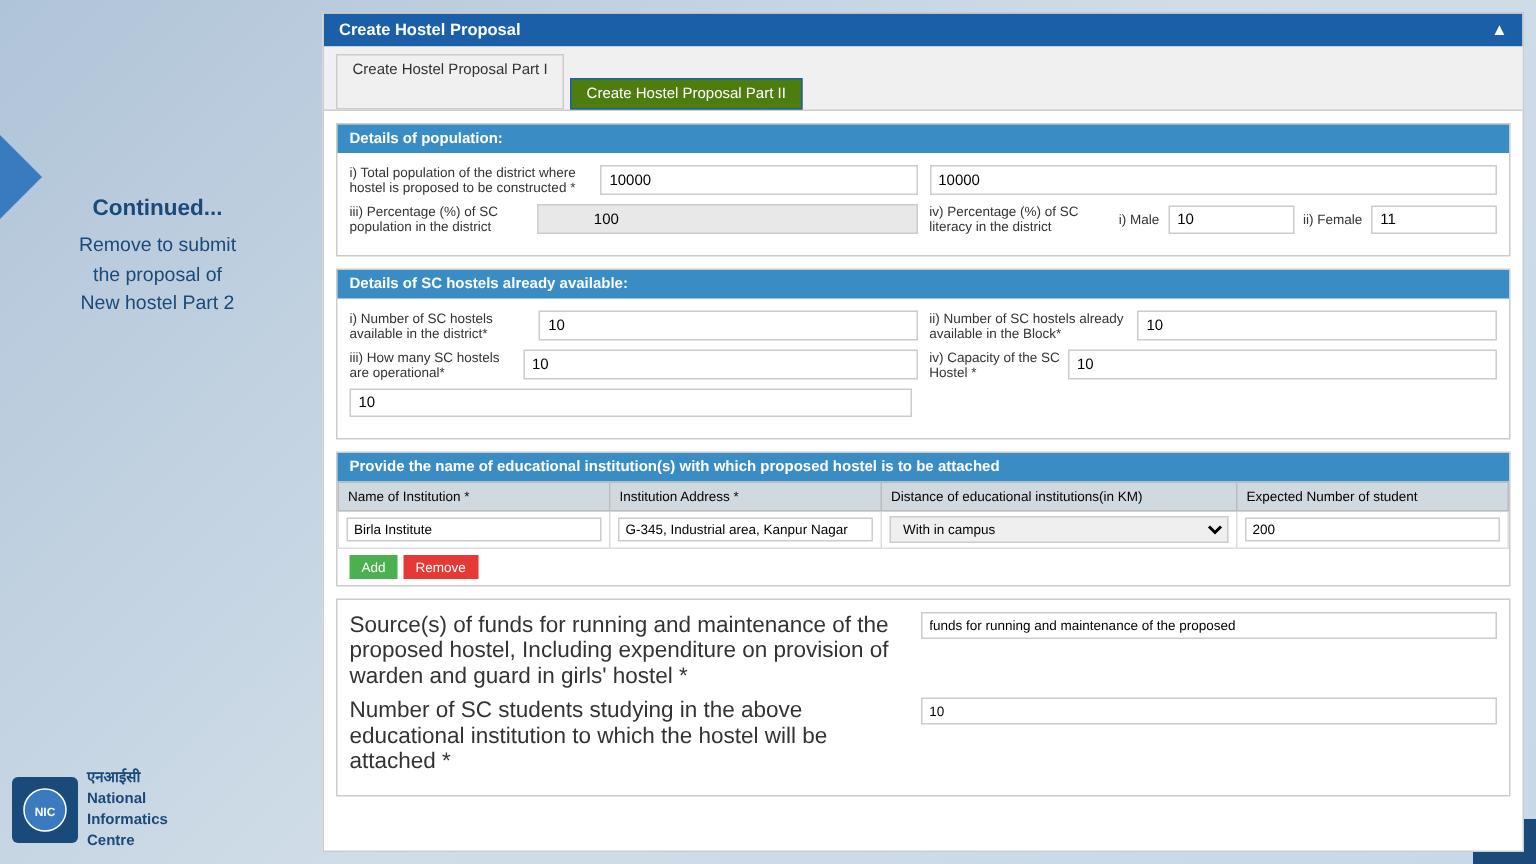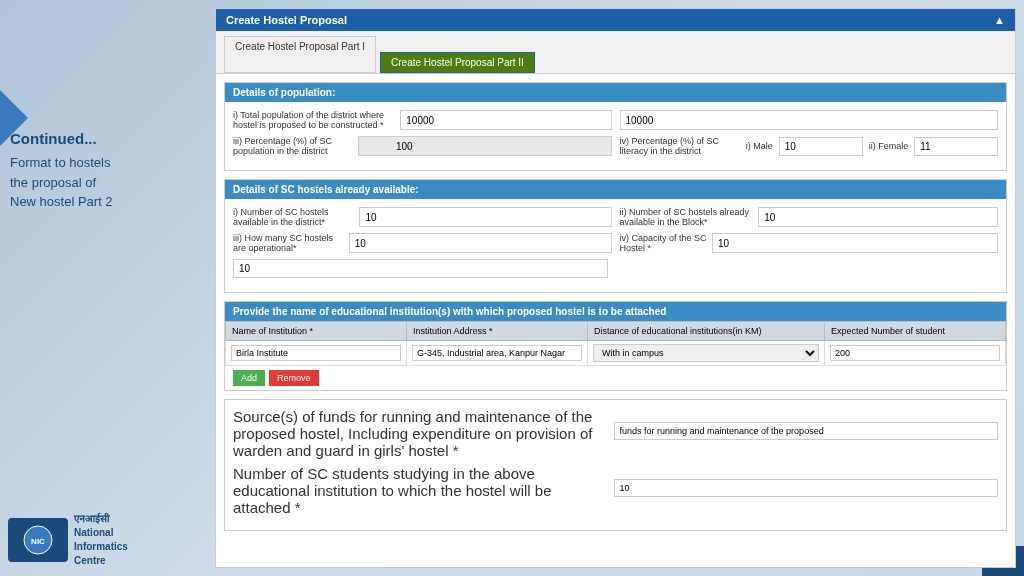--- a/index.html
+++ b/index.html
@@ -17,20 +17,21 @@
     .sidebar {
       position: absolute;
       left: 0;
       top: 0;
       width: 210px;
       height: 576px;
       display: flex;
       flex-direction: column;
       justify-content: flex-start;
       padding: 130px 10px 10px 10px;
+      text-align: center;
     }
     .sidebar-arrow {
       position: absolute;
       left: 0;
       top: 90px;
       width: 0;
       height: 0;
       border-top: 28px solid transparent;
       border-bottom: 28px solid transparent;
       border-left: 28px solid #3a7bbf;
@@ -50,21 +51,21 @@
     
     .nic-logo {
       position: absolute;
       bottom: 8px;
       left: 8px;
       display: flex;
       align-items: center;
       gap: 6px;
     }
     .nic-logo-icon {
-      width: 60px;
+      width: 44px;
       height: 44px;
       background: #1a4a7a;
       border-radius: 4px;
       display: flex;
       align-items: center;
       justify-content: center;
       color: white;
       font-size: 9px;
       font-weight: bold;
     }
@@ -279,31 +280,30 @@
     .source-label {
       font-size: 15px;
       color: #333;
       flex: 1;
     }
     .source-input {
       flex: 1;
       border: 1px solid #ccc;
       padding: 3px 5px;
       font-size: 9px;
-      margin-top: 14px;
     }
   </style>
 </head>
 <body>
 
 <div class="sidebar">
   <div class="sidebar-arrow"></div>
   <div class="sidebar-continued">Continued...</div>
   <div class="sidebar-text">
-    <span>Format to hostels</span><br>
+    <span>Remove to submit</span><br>
     <span>the proposal of</span><br>
     <span>New hostel Part 2</span>
   </div>
 </div>
 
 <div class="nic-logo">
   <div class="nic-logo-icon">
     <svg width="32" height="32" viewBox="0 0 32 32">
       <circle cx="16" cy="16" r="14" fill="#3a7bbf" stroke="white" stroke-width="1"></circle>
       <text x="16" y="20" text-anchor="middle" fill="white" font-size="8" font-weight="bold">NIC</text>

